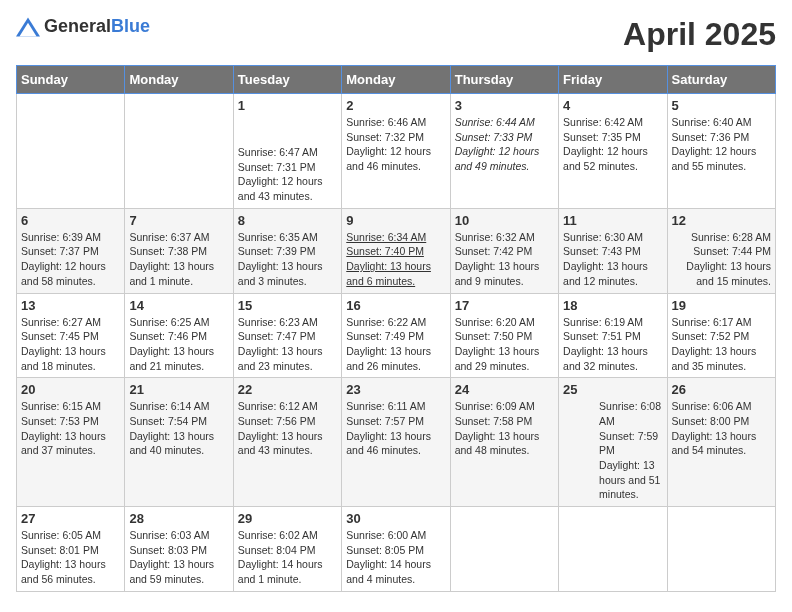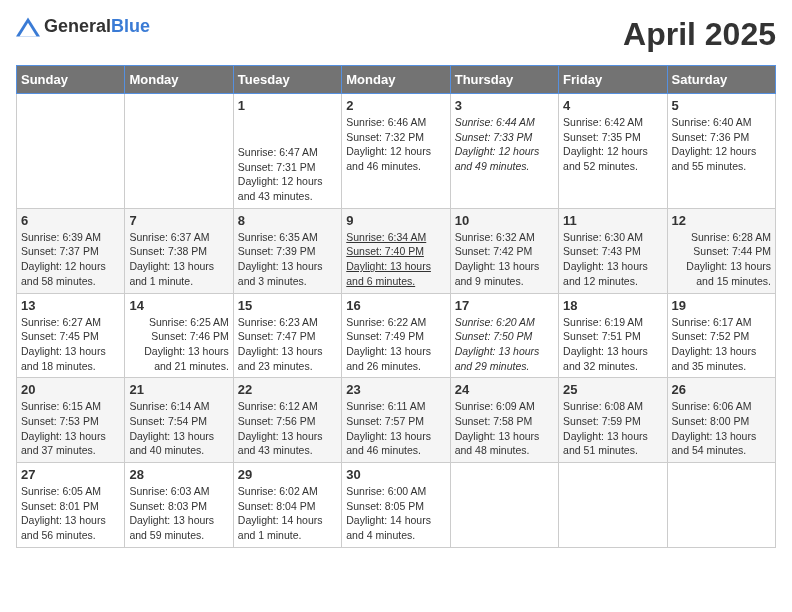--- a/index.html
+++ b/index.html
@@ -202,39 +202,39 @@
       </tr>
       <tr>
         <td>
           <span class="day-number">13</span>
           <div class="day-info" style="white-space: pre-line;">Sunrise: 6:27 AM
 Sunset: 7:45 PM
 Daylight: 13 hours and 18 minutes.</div>
         </td>
         <td>
           <span class="day-number">14</span>
-          <div class="day-info" style="white-space: pre-line; text-align: right;">Sunrise: 6:25 AM
+          <div class="day-info" style="white-space: pre-line;">Sunrise: 6:25 AM
 Sunset: 7:46 PM
 Daylight: 13 hours and 21 minutes.</div>
         </td>
         <td>
           <span class="day-number">15</span>
           <div class="day-info" style="white-space: pre-line;">Sunrise: 6:23 AM
 Sunset: 7:47 PM
 Daylight: 13 hours and 23 minutes.</div>
         </td>
         <td>
           <span class="day-number">16</span>
           <div class="day-info" style="white-space: pre-line;">Sunrise: 6:22 AM
 Sunset: 7:49 PM
 Daylight: 13 hours and 26 minutes.</div>
         </td>
         <td>
           <span class="day-number">17</span>
-          <div class="day-info" style="white-space: pre-line; font-style: italic;">Sunrise: 6:20 AM
+          <div class="day-info" style="white-space: pre-line;">Sunrise: 6:20 AM
 Sunset: 7:50 PM
 Daylight: 13 hours and 29 minutes.</div>
         </td>
         <td>
           <span class="day-number">18</span>
           <div class="day-info" style="white-space: pre-line;">Sunrise: 6:19 AM
 Sunset: 7:51 PM
 Daylight: 13 hours and 32 minutes.</div>
         </td>
         <td>
@@ -270,21 +270,21 @@
 Daylight: 13 hours and 46 minutes.</div>
         </td>
         <td>
           <span class="day-number">24</span>
           <div class="day-info" style="white-space: pre-line;">Sunrise: 6:09 AM
 Sunset: 7:58 PM
 Daylight: 13 hours and 48 minutes.</div>
         </td>
         <td>
           <span class="day-number">25</span>
-          <div class="day-info" style="white-space: pre-line;">Sunrise: 6:08 AM
+          <div class="day-info" style="white-space: pre-line; margin-left: 36px;">Sunrise: 6:08 AM
 Sunset: 7:59 PM
 Daylight: 13 hours and 51 minutes.</div>
         </td>
         <td>
           <span class="day-number">26</span>
           <div class="day-info" style="white-space: pre-line;">Sunrise: 6:06 AM
 Sunset: 8:00 PM
 Daylight: 13 hours and 54 minutes.</div>
         </td>
       </tr>

